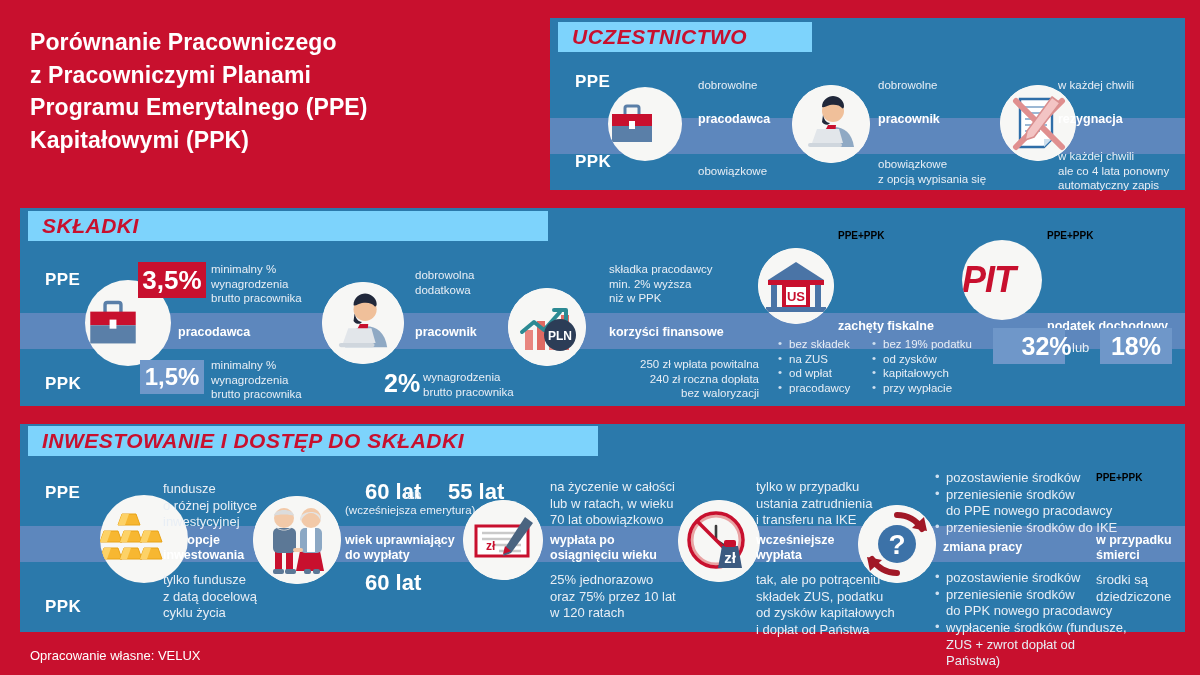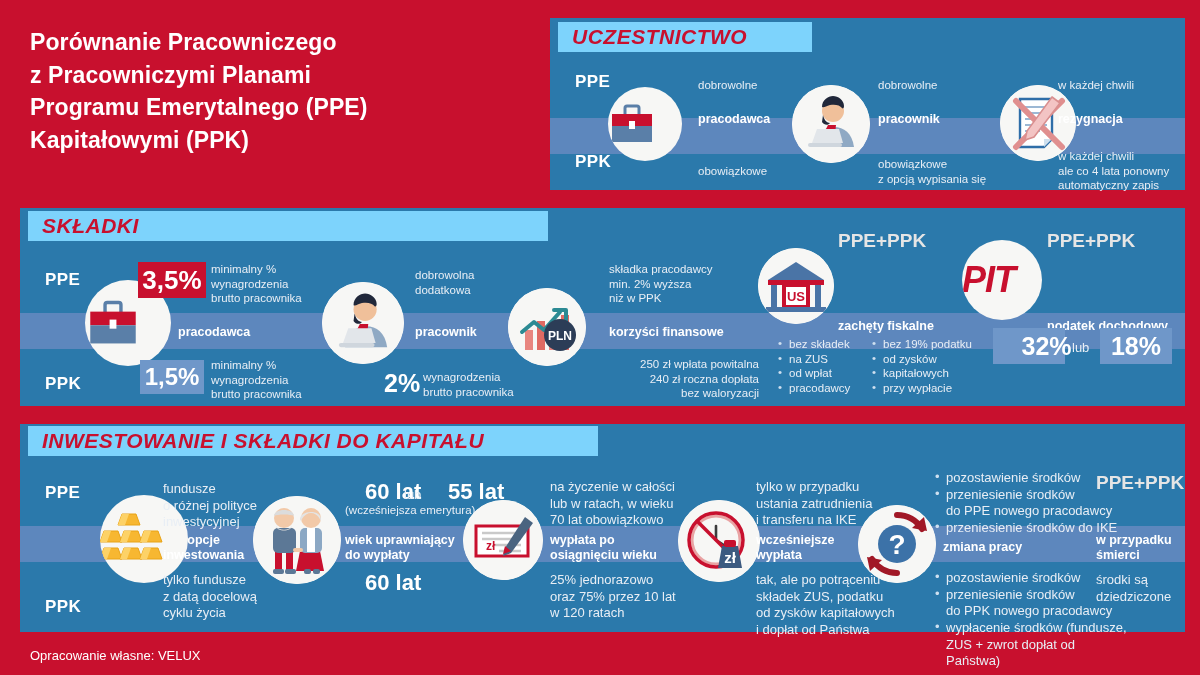--- a/index.html
+++ b/index.html
@@ -55,21 +55,21 @@
 
   .bandlabel {
     position:absolute; font-size:12.5px; font-weight:bold; color:#ffffff;
     line-height:1.2;
   }
   .txt {
     position:absolute; font-size:11.5px; color:#e8eef5; line-height:1.28;
   }
   .txt.big { font-size:13px; }
   .ppetag {
-    position:absolute; font-size:19px; font-weight:bold; color:#e5e5e5;
+    position:absolute; font-size:10px; font-weight:bold; color:#000000;
   }
 
   
   .chip {
     position:absolute; display:flex; align-items:center; justify-content:center;
     font-weight:bold; color:#ffffff;
   }
   .chip.red { background:#c8102e; }
   .chip.lt  { background:#6f97c9; }
 
@@ -270,21 +270,21 @@
   </div>
   <div class="ppetag" style="left:1047px; top:230px;">PPE+PPK</div>
   <div class="bandlabel" style="left:1047px; top:319px;">podatek dochodowy</div>
   <div class="chip lt" style="left:993px; top:328px; width:72px; height:36px; font-size:25px;padding-left:35px;">32%</div>
   <div class="txt" style="left:1072px; top:340px; font-size:13px;">lub</div>
   <div class="chip lt" style="left:1100px; top:328px; width:72px; height:36px; font-size:25px;">18%</div>
 
   <div class="panel" style="left:20px; top:424px; width:1165px; height:208px;">
     <div class="band" style="top:102px;"></div>
   </div>
-  <div class="panel-head" style="left:28px; top:426px; width:570px; height:30px; font-size:21px;">INWESTOWANIE I SKŁADKI DO KAPITAŁU</div>
+  <div class="panel-head" style="left:28px; top:426px; width:570px; height:30px; font-size:21px;">INWESTOWANIE I DOSTĘP DO SKŁADKI</div>
 
   <div class="rowlabel" style="left:45px; top:483px;">PPE</div>
   <div class="rowlabel" style="left:45px; top:597px;">PPK</div>
 
   <div class="iconcircle" style="left:100px; top:495px; width:88px; height:88px;">
     <svg width="70" height="58" viewBox="0 0 70 58">
       <g fill="#f7b731" stroke="#e8a317" stroke-width="1">
         <path d="M22 4h14l4 11H18z"></path>
         <path d="M4 21h14l4 11H0z"></path>
         <path d="M24 21h14l4 11H20z"></path>

